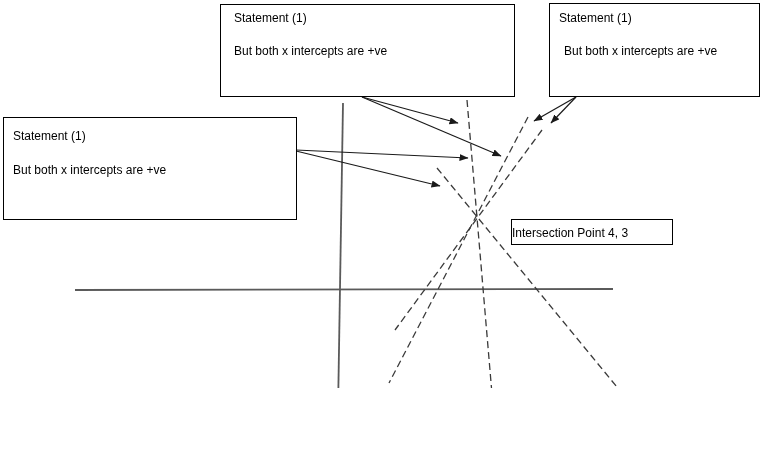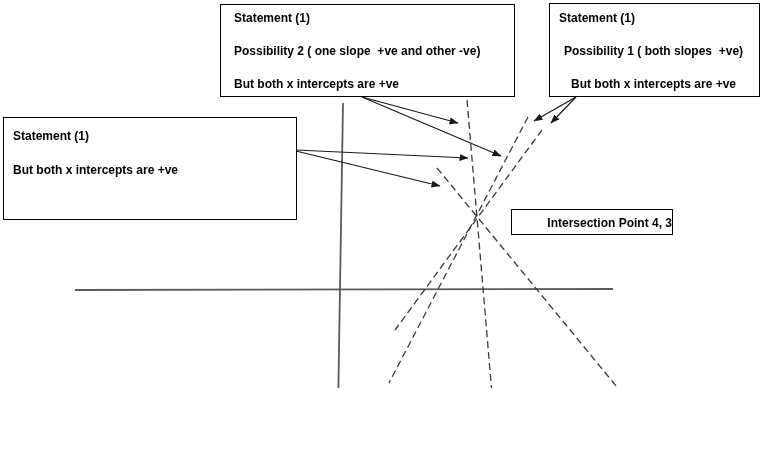--- a/index.html
+++ b/index.html
@@ -4,21 +4,20 @@
 <style>
   html,body{margin:0;padding:0;background:#ffffff;}
   .canvas{
     position:relative;
     width:761px;height:388px;
     background:#ffffff;
     font-family:"Liberation Sans", sans-serif;
     font-size:12px;
     color:#000000;
     overflow:hidden;
-    font-weight:bold;
   }
   #diagram-svg{position:absolute;left:0;top:0;width:761px;height:475px;}
   .axis{stroke:#5a5a5a;stroke-width:1.8;}
   .dashed{stroke:#3a3a3a;stroke-width:1.3;stroke-dasharray:7 4;fill:none;}
   .arrow{stroke:#1a1a1a;stroke-width:1.2;}
   .box{
     position:absolute;
     border:1px solid #000000;
     background:#ffffff;
     box-sizing:border-box;
@@ -30,21 +29,21 @@
   
   #box-p1{left:549px;top:3px;width:211px;height:94px;padding-top:7px;}
   #box-p1 .bl{height:33px;}
   #box-p1 .bl:nth-child(1){padding-left:9px;}
   #box-p1 .bl:nth-child(2){padding-left:14px;}
   #box-p1 .bl:nth-child(3){padding-left:21px;}
   
   #box-p3{left:3px;top:117px;width:294px;height:103px;padding-top:11px;}
   #box-p3 .bl{height:34px;padding-left:9px;}
   
-  #box-int{left:511px;top:209px;width:162px;height:26px;padding-top:6px;text-align:right;}
+  #box-int{left:511px;top:219px;width:162px;height:26px;padding-top:6px;text-align:left;}
 </style>
 </head>
 <body>
 
 <div class="canvas">
 
   <svg id="diagram-svg" viewBox="0 0 761 475" xmlns="http://www.w3.org/2000/svg">
     <defs>
       <marker id="ah" markerWidth="10" markerHeight="8" refX="8.5" refY="3.5" orient="auto" markerUnits="userSpaceOnUse">
         <polygon points="0 0, 9 3.5, 0 7" fill="#1a1a1a"></polygon>
@@ -59,27 +58,25 @@
       <line x1="362" y1="97" x2="458" y2="123" class="arrow" marker-end="url(#ah)"></line>
       <line x1="362" y1="97" x2="501" y2="156" class="arrow" marker-end="url(#ah)"></line>
       <line x1="296" y1="150" x2="468" y2="158" class="arrow" marker-end="url(#ah)"></line>
       <line x1="296" y1="151" x2="440" y2="186" class="arrow" marker-end="url(#ah)"></line>
       <line x1="576" y1="97" x2="534" y2="121" class="arrow" marker-end="url(#ah)"></line>
       <line x1="576" y1="97" x2="551" y2="123" class="arrow" marker-end="url(#ah)"></line>
     </svg>
 
   <div class="box" id="box-p2">
     <div class="bl">Statement (1)</div>
-    <div class="bl">Possibility 2 ( one slope  +ve and other -ve)</div>
     <div class="bl">But both x intercepts are +ve</div>
   </div>
 
   <div class="box" id="box-p1">
     <div class="bl">Statement (1)</div>
-    <div class="bl">Possibility 1 ( both slopes  +ve)</div>
     <div class="bl">But both x intercepts are +ve</div>
   </div>
 
   <div class="box" id="box-p3">
     <div class="bl">Statement (1)</div>
     <div class="bl">But both x intercepts are +ve</div>
   </div>
 
   <div class="box" id="box-int">
     <span class="bl">Intersection Point 4, 3</span>

